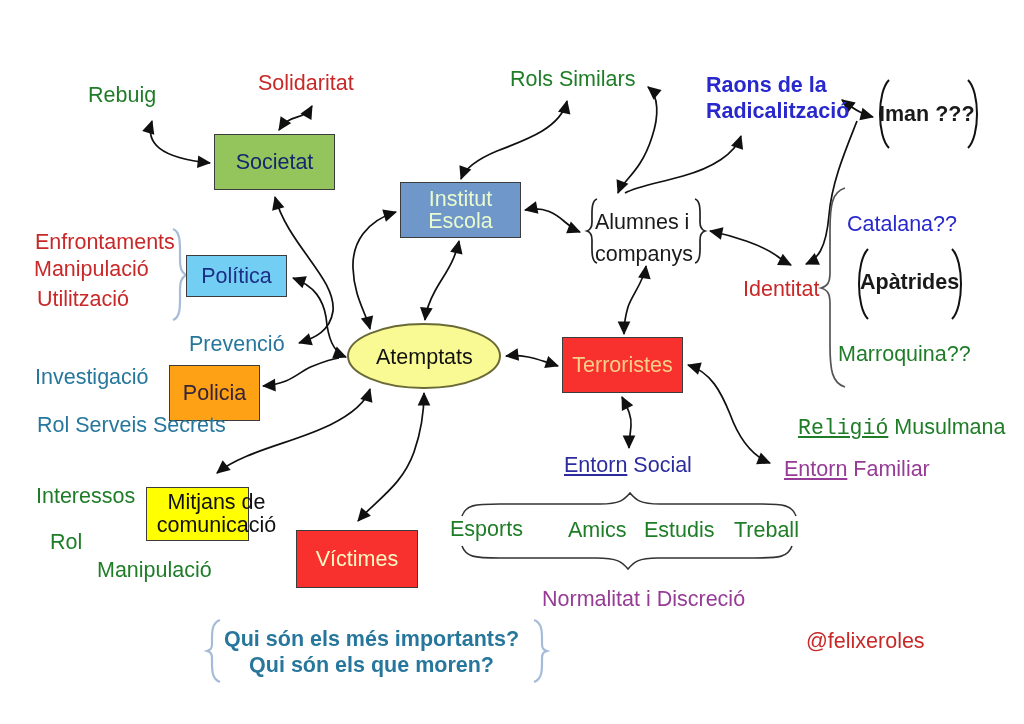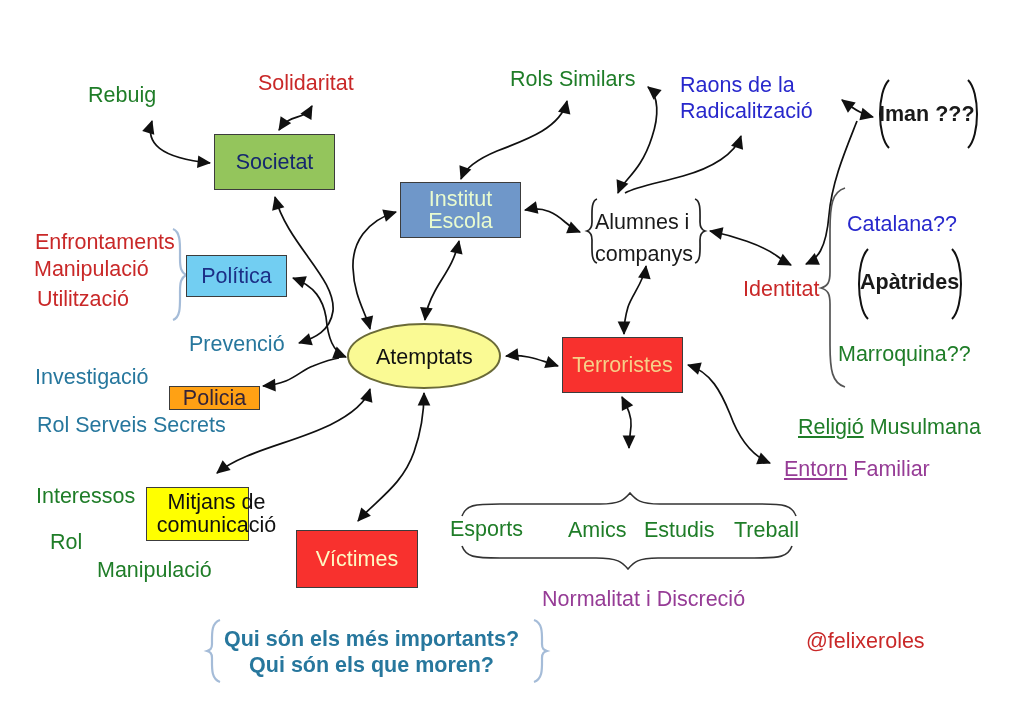--- a/index.html
+++ b/index.html
@@ -68,47 +68,48 @@
 <path d="M462,516 C466,505 474,504 500,504 L600,504 C620,504 624,500 630,493 C636,500 640,504 660,504 L758,504 C784,504 792,505 796,516"></path>
 <path d="M462,546 C466,557 474,558 500,558 L596,558 C618,558 622,562 628,569 C634,562 638,558 658,558 L754,558 C780,558 788,557 792,546"></path>
 </g>
 <ellipse cx="424" cy="356" rx="76" ry="32" fill="#fafa94" stroke="#6a6a38" stroke-width="2"></ellipse>
 <text x="376" y="364" font-size="21.5" fill="#111111">Atemptats</text>
 </svg>
 
 <div class="box" style="left:214px;top:134px;width:121px;height:56px;background:#94c55c;color:#15276e;">Societat</div>
 <div class="box" style="left:400px;top:182px;width:121px;height:56px;background:#6f97c9;color:#e9fbcf;line-height:22px;">Institut<br>Escola</div>
 <div class="box" style="left:186px;top:255px;width:101px;height:42px;background:#72cef2;color:#1c2f86;">Política</div>
-<div class="box" style="left:169px;top:365px;width:91px;height:24px;background:#ffa114;color:#342438;margin-top:21px;">Policia</div>
+<div class="box" style="left:169px;top:365px;width:91px;height:56px;background:#ffa114;color:#342438;">Policia</div>
 <div class="box" style="left:146px;top:487px;width:103px;height:54px;background:#ffff00;color:#111111;line-height:23px;padding-left:38px;">Mitjans de<br>comunicació</div>
 <div class="box" style="left:296px;top:530px;width:122px;height:58px;background:#f8312e;color:#fef9c3;text-align:center;">Víctimes</div>
 <div class="box" style="left:562px;top:337px;width:121px;height:56px;background:#f8312e;color:#f6d089;">Terroristes</div>
 
 <div class="lbl g" style="left:88px;top:83px;">Rebuig</div>
 <div class="lbl r" style="left:258px;top:71px;">Solidaritat</div>
 <div class="lbl g" style="left:510px;top:67px;">Rols Similars</div>
-<div class="lbl b" style="left:680px;top:72px;line-height:26px;">Raons de la
+<div class="lbl b" style="left:706px;top:72px;line-height:26px;font-weight:bold;">Raons de la
 Radicalització</div>
 <div class="lbl k" style="left:879px;top:102px;font-weight:bold;">Iman ???</div>
 <div class="lbl b" style="left:847px;top:212px;">Catalana??</div>
 <div class="lbl k" style="left:860px;top:270px;font-weight:bold;">Apàtrides</div>
 <div class="lbl g" style="left:838px;top:342px;">Marroquina??</div>
 <div class="lbl r" style="left:743px;top:277px;">Identitat</div>
 <div class="lbl k" style="left:595px;top:206px;line-height:32px;">Alumnes i
 companys</div>
 <div class="lbl r" style="left:35px;top:230px;">Enfrontaments</div>
 <div class="lbl r" style="left:34px;top:257px;">Manipulació</div>
 <div class="lbl r" style="left:37px;top:287px;">Utilització</div>
 <div class="lbl t" style="left:189px;top:332px;">Prevenció</div>
 <div class="lbl t" style="left:35px;top:365px;">Investigació</div>
 <div class="lbl t" style="left:37px;top:413px;">Rol Serveis Secrets</div>
 <div class="lbl g" style="left:36px;top:484px;">Interessos</div>
 <div class="lbl g" style="left:50px;top:530px;">Rol</div>
 <div class="lbl g" style="left:97px;top:558px;">Manipulació</div>
-<div class="lbl g" style="left:798px;top:415px;"><span style="text-decoration:underline;">Religió</span> Musulmana</div>
+<div class="lbl n" style="left:564px;top:453px;"><span style="text-decoration:underline;">Entorn</span> Social</div>
+<div class="lbl g" style="left:798px;top:415px;"><span style="text-decoration:underline;font-family:Liberation Mono, monospace;">Religió</span> Musulmana</div>
 <div class="lbl p" style="left:784px;top:457px;"><span style="text-decoration:underline;">Entorn</span> Familiar</div>
 <div class="lbl g" style="left:450px;top:517px;">Esports</div>
 <div class="lbl g" style="left:568px;top:518px;">Amics</div>
 <div class="lbl g" style="left:644px;top:518px;">Estudis</div>
 <div class="lbl g" style="left:734px;top:518px;">Treball</div>
 <div class="lbl t" style="left:224px;top:626px;font-weight:bold;line-height:26px;text-align:center;">Qui són els més importants?
 Qui són els que moren?</div>
 <div class="lbl p" style="left:542px;top:587px;">Normalitat i Discreció</div>
 <div class="lbl r" style="left:806px;top:629px;">@felixeroles</div>
 </div>

